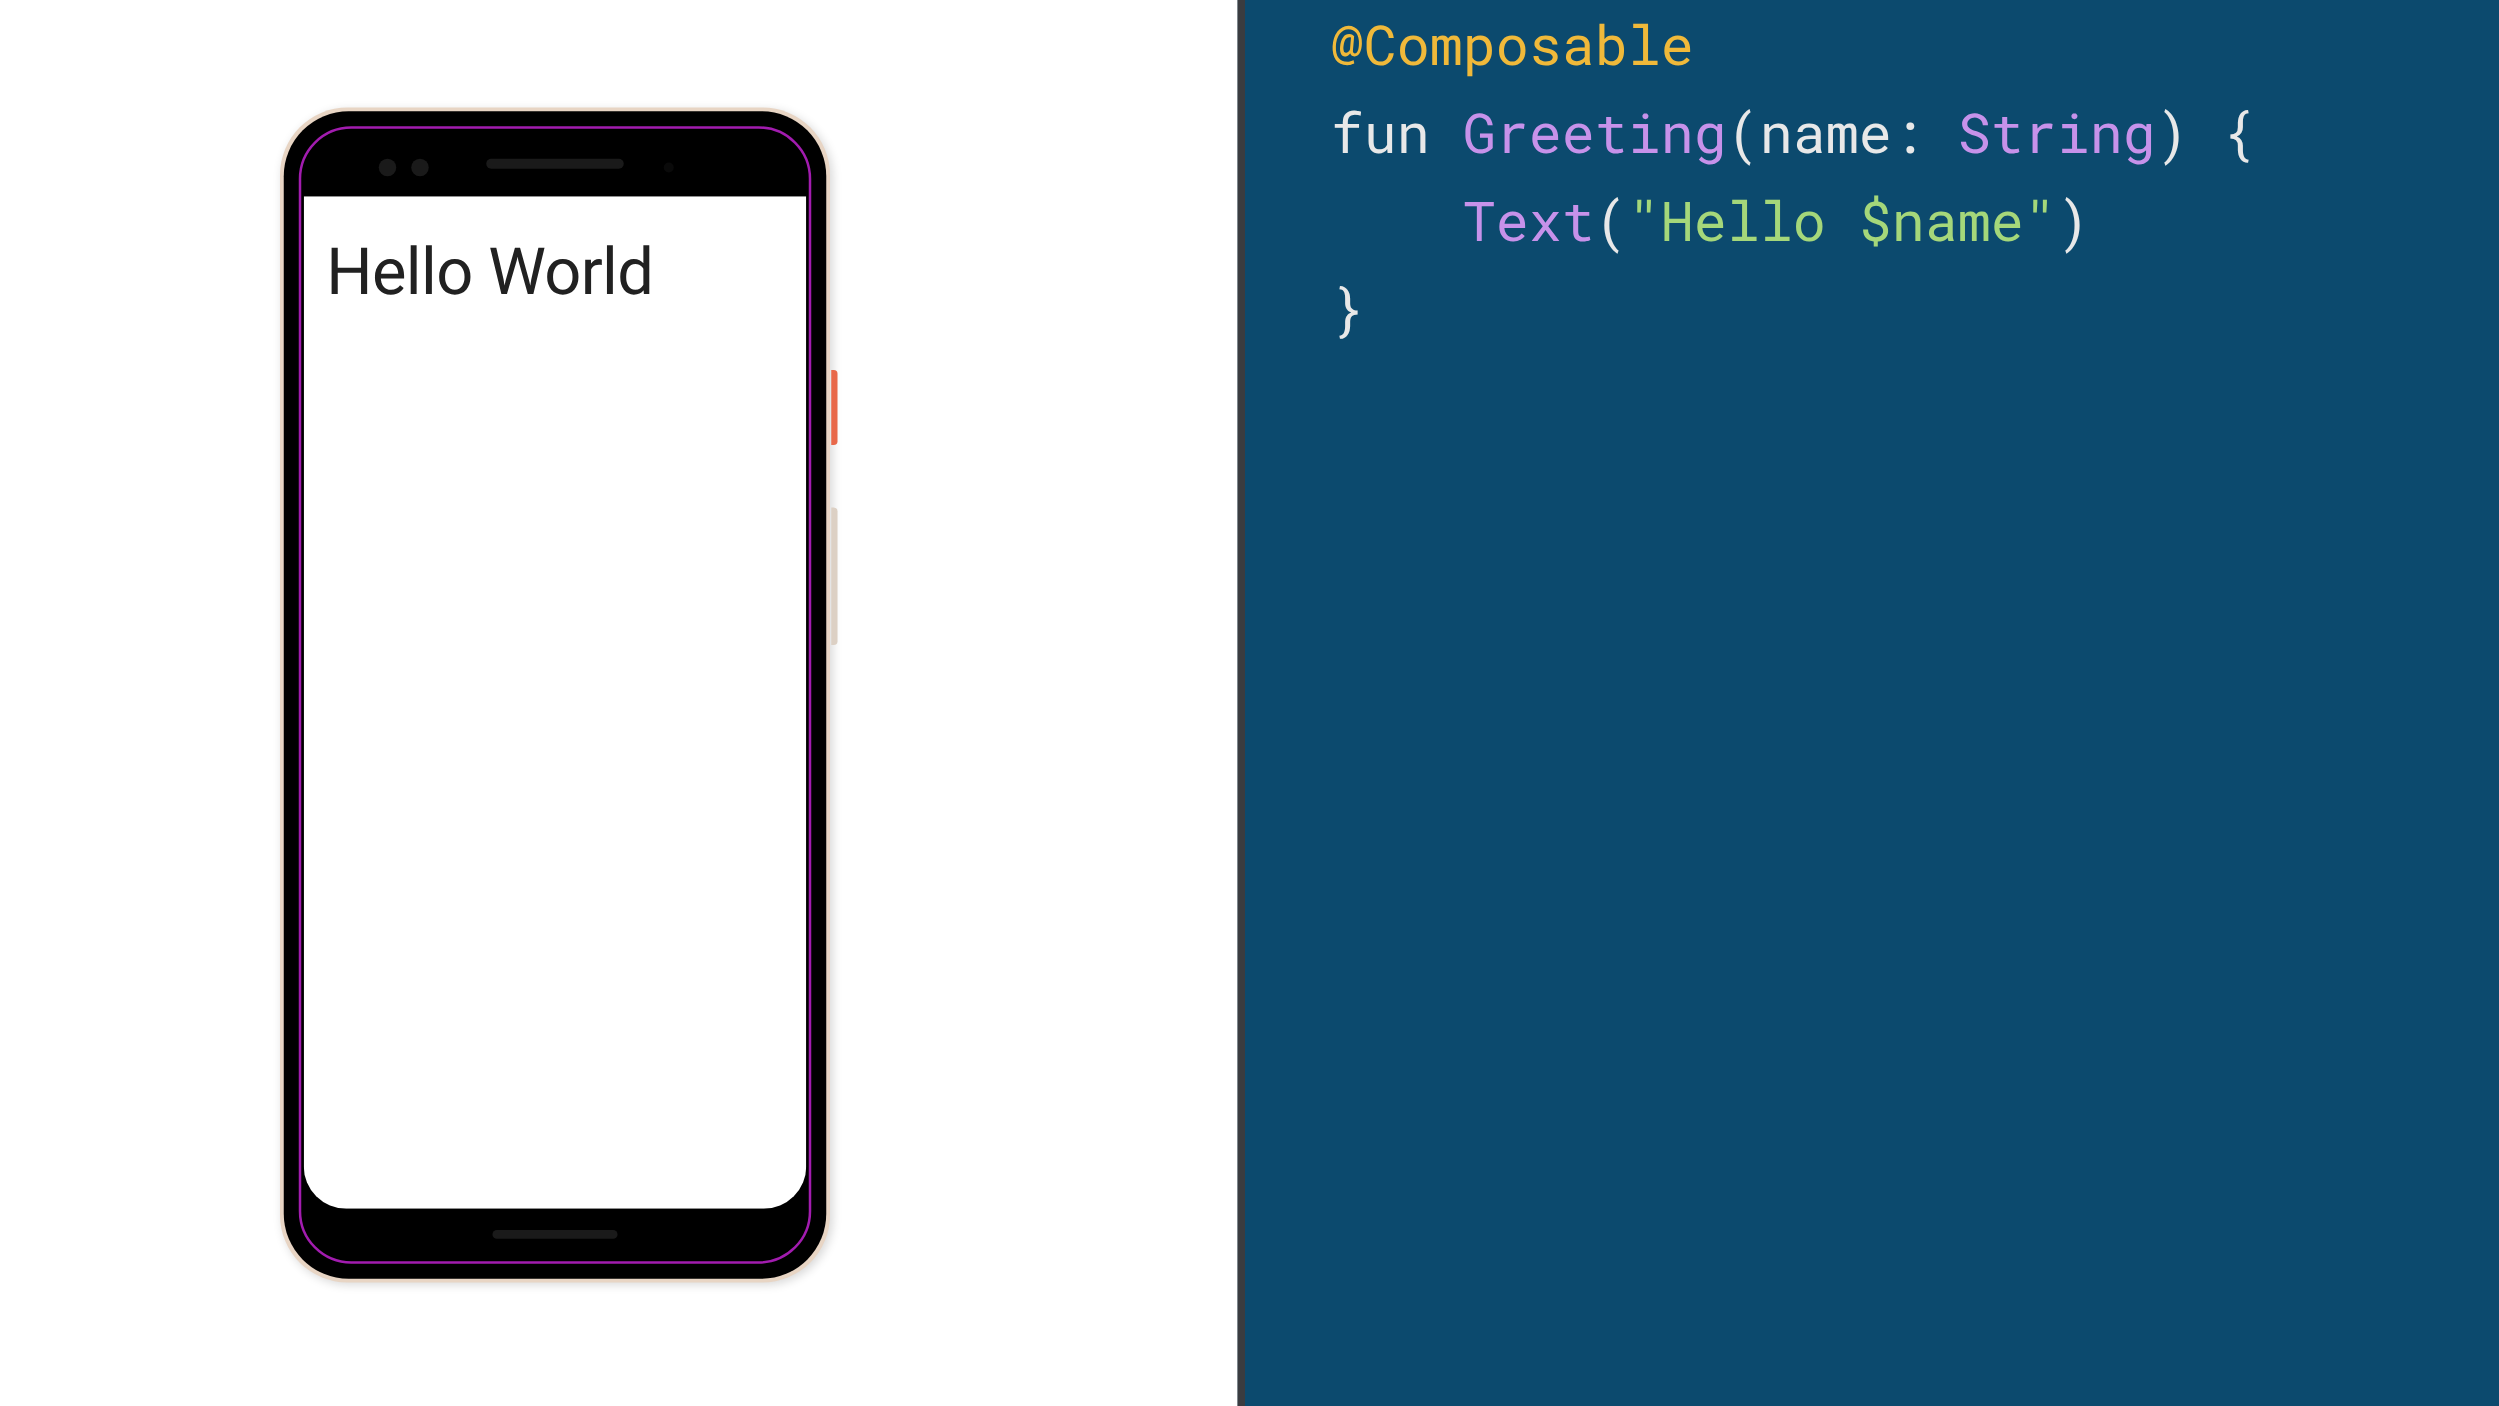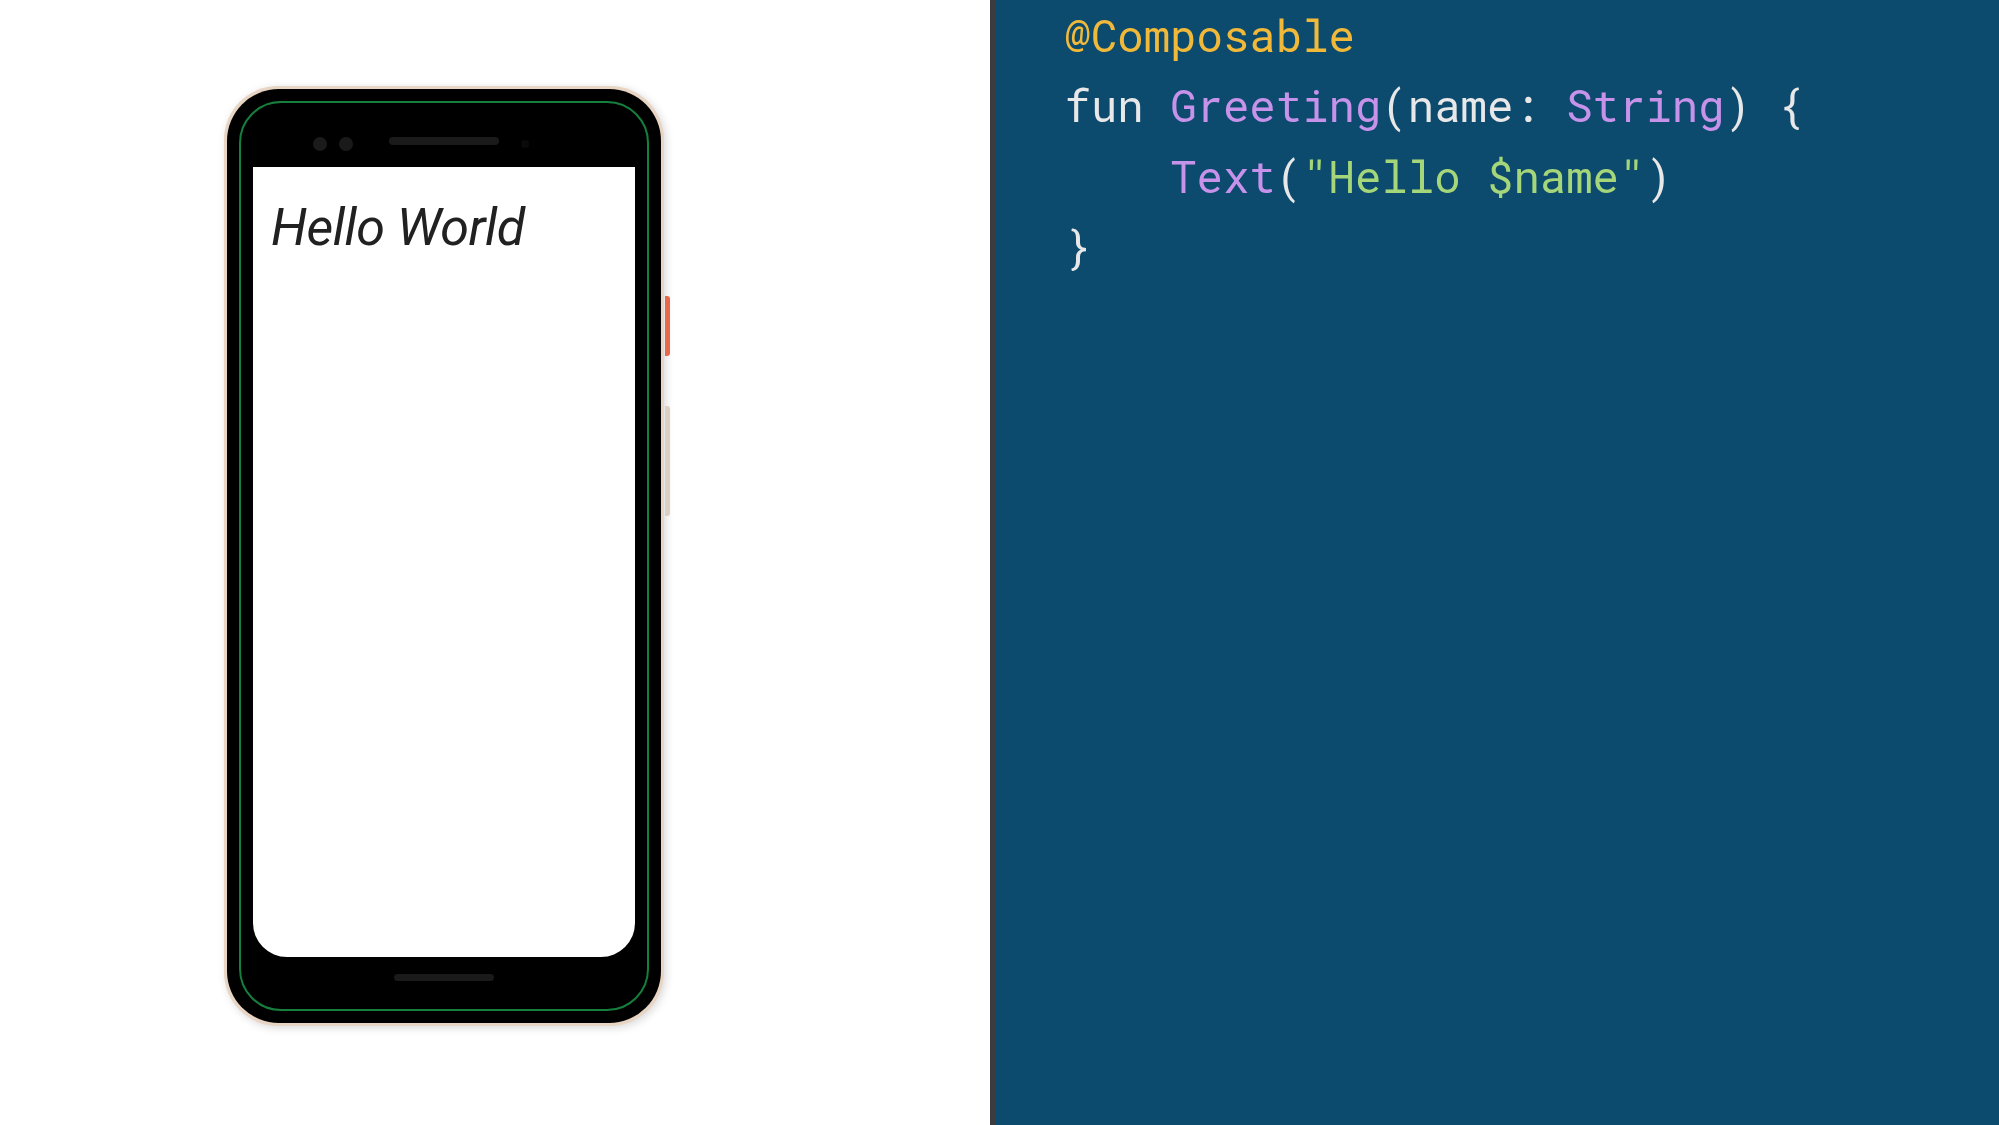--- a/index.html
+++ b/index.html
@@ -55,24 +55,23 @@
       width: 100%;
       height: 100%;
       background: #000;
       border-radius: 52px;
       padding: 12px;
       position: relative;
     }
     .phone-inner-frame {
       width: 100%;
       height: 100%;
-      border: 2px solid #15803d;
+      border: 2px solid #a21caf;
       border-radius: 42px;
-      padding: 12px;
-      font-style: italic;
+      padding: 2px;
     }
     .phone-screen-wrap {
       width: 100%;
       height: 100%;
       background: #000;
       border-radius: 38px;
       overflow: hidden;
       position: relative;
       display: flex;
       flex-direction: column;

